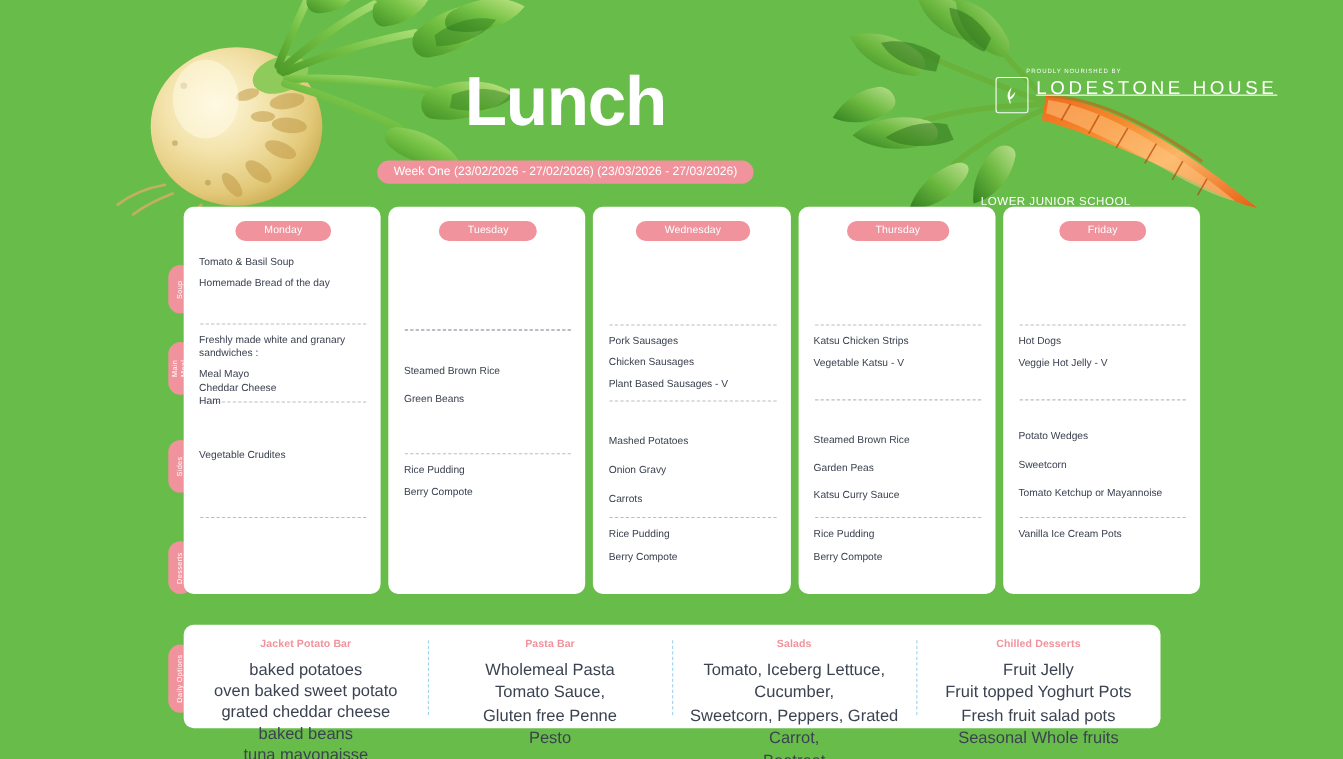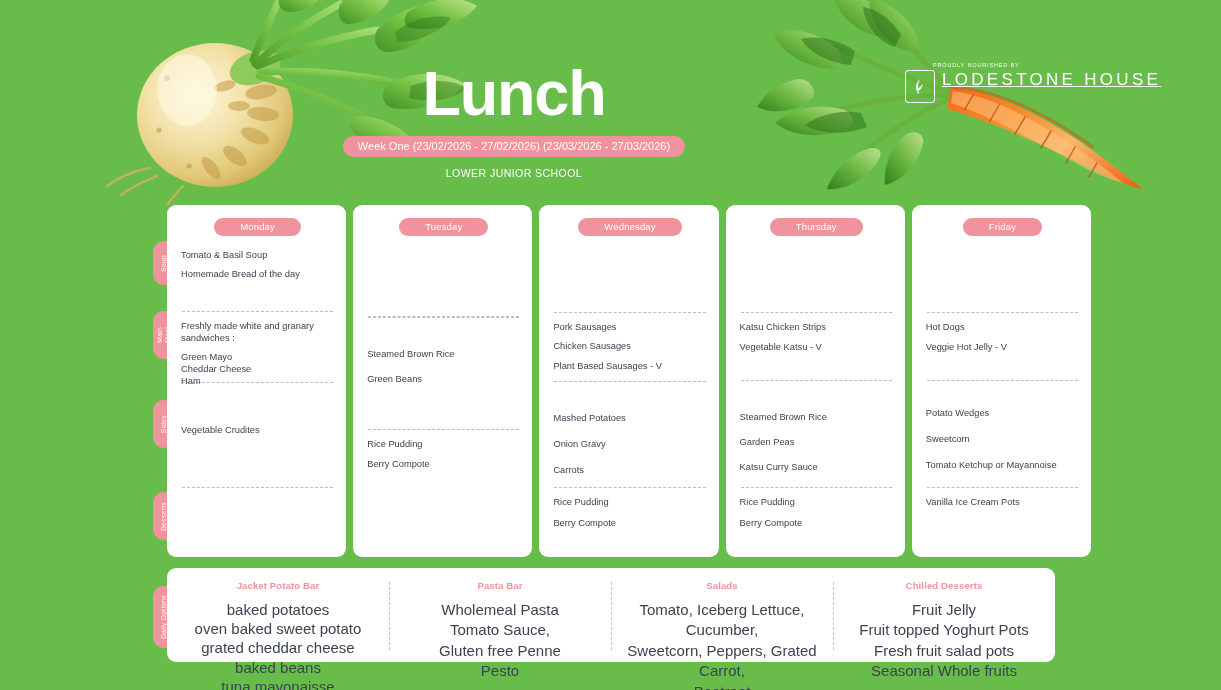--- a/index.html
+++ b/index.html
@@ -67,40 +67,41 @@
   }
   .title {
     font-size: 63px;
     font-weight: 700;
     color: #ffffff;
     letter-spacing: -1.2px;
     line-height: 1.05;
   }
   .week-pill {
     display: inline-block;
-    margin-top: 10px;
+    margin-top: 20px;
     padding: 3px 15px 4px;
     background: #f0939c;
     border-radius: 20px;
     color: #ffffff;
     font-size: 11px;
     line-height: 1.28;
     text-align: left;
   }
   .school {
     margin-top: 10px;
     color: #ffffff;
     font-size: 10.5px;
     letter-spacing: 0.45px;
+    text-align: right;
   }
 
   
   .grid {
     position: absolute;
-    left: 167px; top: 205px;
+    left: 167px; top: 188px;
     width: 924px; height: 352px;
     display: flex;
     gap: 7px;
     z-index: 3;
   }
   .day-card {
     flex: 1;
     background: #ffffff;
     border-radius: 9px;
     padding: 11px 12px 10px 14px;
@@ -386,21 +387,21 @@
     <div class="day-pill-wrap">
       <span class="day-pill">Monday</span>
     </div>
     <div class="sect soup">
       <div class="dish">Tomato &amp; Basil Soup</div>
       <div class="dish">Homemade Bread of the day</div>
     </div>
     <div class="divider"></div>
     <div class="sect main">
       <div class="dish wrap tight" style="margin-bottom:7px">Freshly made white and granary sandwiches :</div>
-      <div class="dish tight">Green Mayo</div>
+      <div class="dish tight">Meal Mayo</div>
       <div class="dish tight">Cheddar Cheese</div>
       <div class="dish tight">Ham</div>
     </div>
     <div class="divider"></div>
     <div class="sect sides">
       <div class="sides-inner mon">
         <div class="dish">Vegetable Crudites</div>
       </div>
     </div>
     <div class="divider"></div>

